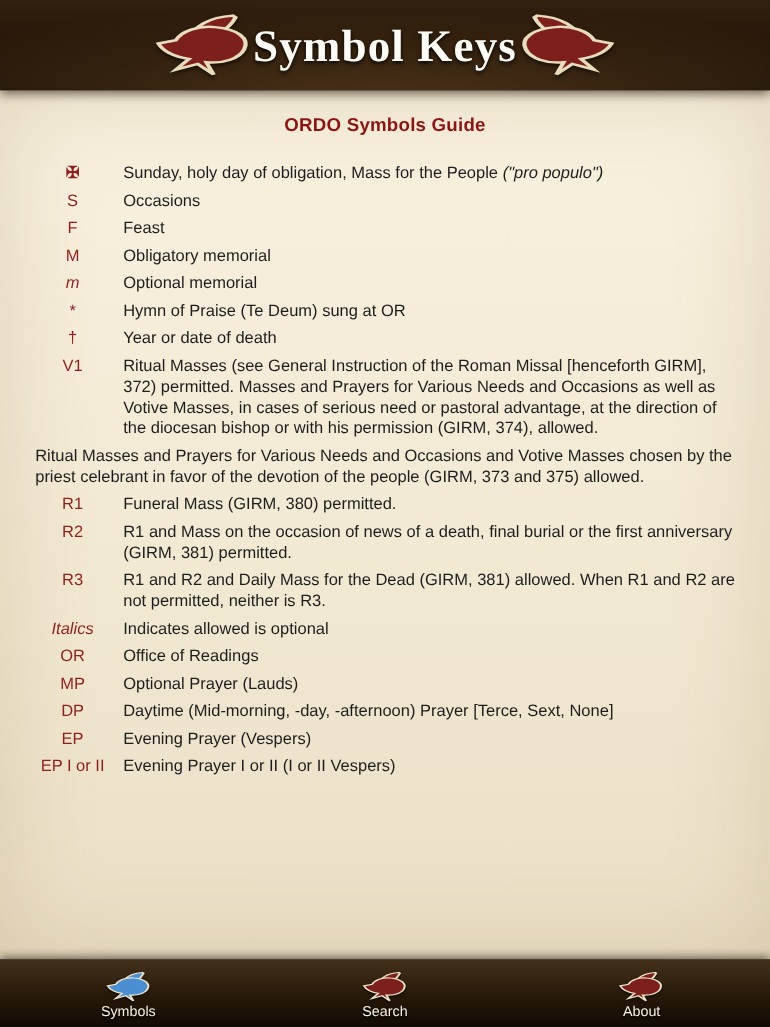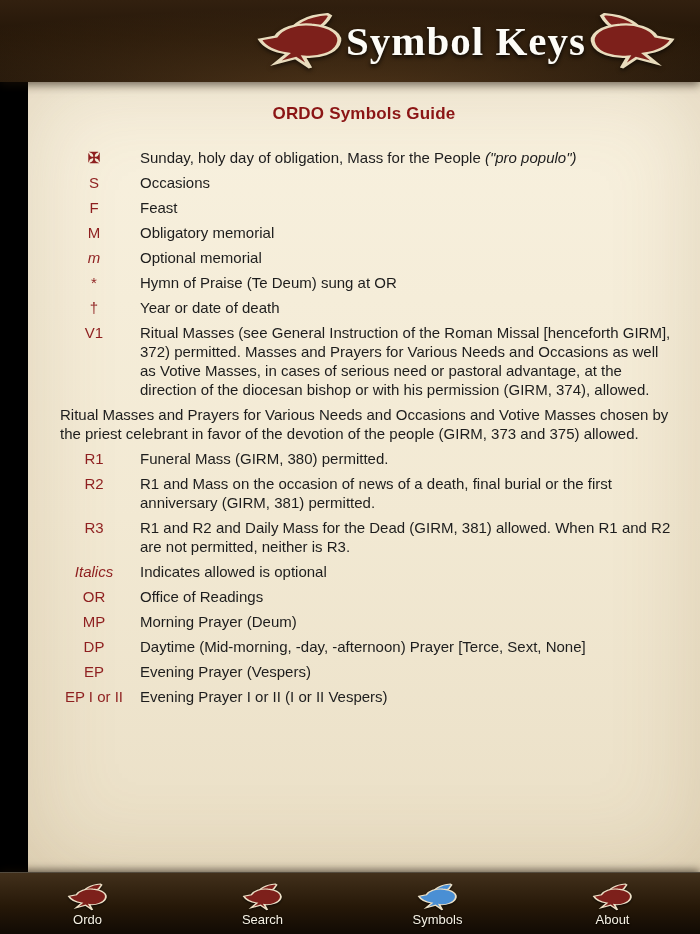--- a/index.html
+++ b/index.html
@@ -7,40 +7,39 @@
   body { font-family:"Liberation Sans", sans-serif; background:#000; }
 
   .app { width:700px; height:934px; display:flex; flex-direction:column; overflow:hidden; }
 
   
   .topbar {
     flex:0 0 82px; height:82px;
     background:
       radial-gradient(ellipse 130% 170% at 50% 115%, rgba(125,85,42,0.55), rgba(0,0,0,0) 62%),
       linear-gradient(180deg, #32200f 0%, #241608 45%, #150d05 100%);
-    display:flex; align-items:center; justify-content:flex-end;
+    display:flex; align-items:center; justify-content:center;
     padding:0 24px;
     box-shadow:0 3px 9px rgba(30,18,6,0.6);
     position:relative; z-index:2;
   }
   .app-title {
     color:#fdfcf7; font-family:"Liberation Serif", serif;
     font-size:41px; font-weight:700; letter-spacing:1px;
     text-shadow:0 2px 4px rgba(0,0,0,0.9);
   }
   .logo-dove { width:90px; height:58px; fill:#7d201b; stroke:#e9dcbd; stroke-width:3; filter:drop-shadow(0 2px 2px rgba(0,0,0,0.6)); }
   .logo-dove.flip { transform:scaleX(-1); }
 
   
   .content {
     flex:1 1 auto; overflow:hidden;
     background:linear-gradient(180deg, #f8f1df 0%, #f2e9d3 55%, #eadfc6 100%);
     box-shadow:inset 0 0 90px rgba(140,105,55,0.20);
     padding:22px 26px 0;
-    margin-left:28px;
   }
   .guide-title {
     text-align:center; color:#8b1515; font-size:17px; font-weight:700;
     margin-bottom:24px; letter-spacing:0.2px;
   }
   .row { display:flex; margin-bottom:6px; }
   .sym {
     flex:0 0 80px; text-align:center; color:#8e1f1f;
     font-size:15px; line-height:19px;
   }
@@ -167,21 +166,21 @@
     <div class="desc">Indicates allowed is optional</div>
   </div>
 
   <div class="row">
     <div class="sym">OR</div>
     <div class="desc">Office of Readings</div>
   </div>
 
   <div class="row">
     <div class="sym">MP</div>
-    <div class="desc">Morning Prayer (Deum)</div>
+    <div class="desc">Optional Prayer (Lauds)</div>
   </div>
 
   <div class="row">
     <div class="sym">DP</div>
     <div class="desc">Daytime (Mid-morning, -day, -afternoon) Prayer [Terce, Sext, None]</div>
   </div>
 
   <div class="row">
     <div class="sym">EP</div>
     <div class="desc">Evening Prayer (Vespers)</div>
@@ -189,41 +188,35 @@
 
   <div class="row">
     <div class="sym">EP I or II</div>
     <div class="desc">Evening Prayer I or II (I or II Vespers)</div>
   </div>
 
 </div>
   </main>
 
   <nav class="tabbar">
-  <div class="tab">
+
+  <div class="tab active">
     <svg class="dove-svg" viewBox="0 0 68 78" preserveAspectRatio="none">
           <use href="#dove-shape"></use>
         </svg>
-    <span class="tab-label">Ordo</span>
+    <span class="tab-label">Symbols</span>
   </div>
 
   <div class="tab">
     <svg class="dove-svg" viewBox="0 0 68 78" preserveAspectRatio="none">
           <use href="#dove-shape"></use>
         </svg>
     <span class="tab-label">Search</span>
   </div>
 
-  <div class="tab active">
-    <svg class="dove-svg" viewBox="0 0 68 78" preserveAspectRatio="none">
-          <use href="#dove-shape"></use>
-        </svg>
-    <span class="tab-label">Symbols</span>
-  </div>
-
   <div class="tab">
     <svg class="dove-svg" viewBox="0 0 68 78" preserveAspectRatio="none">
           <use href="#dove-shape"></use>
         </svg>
     <span class="tab-label">About</span>
   </div>
 </nav>
 
 </div>
 

